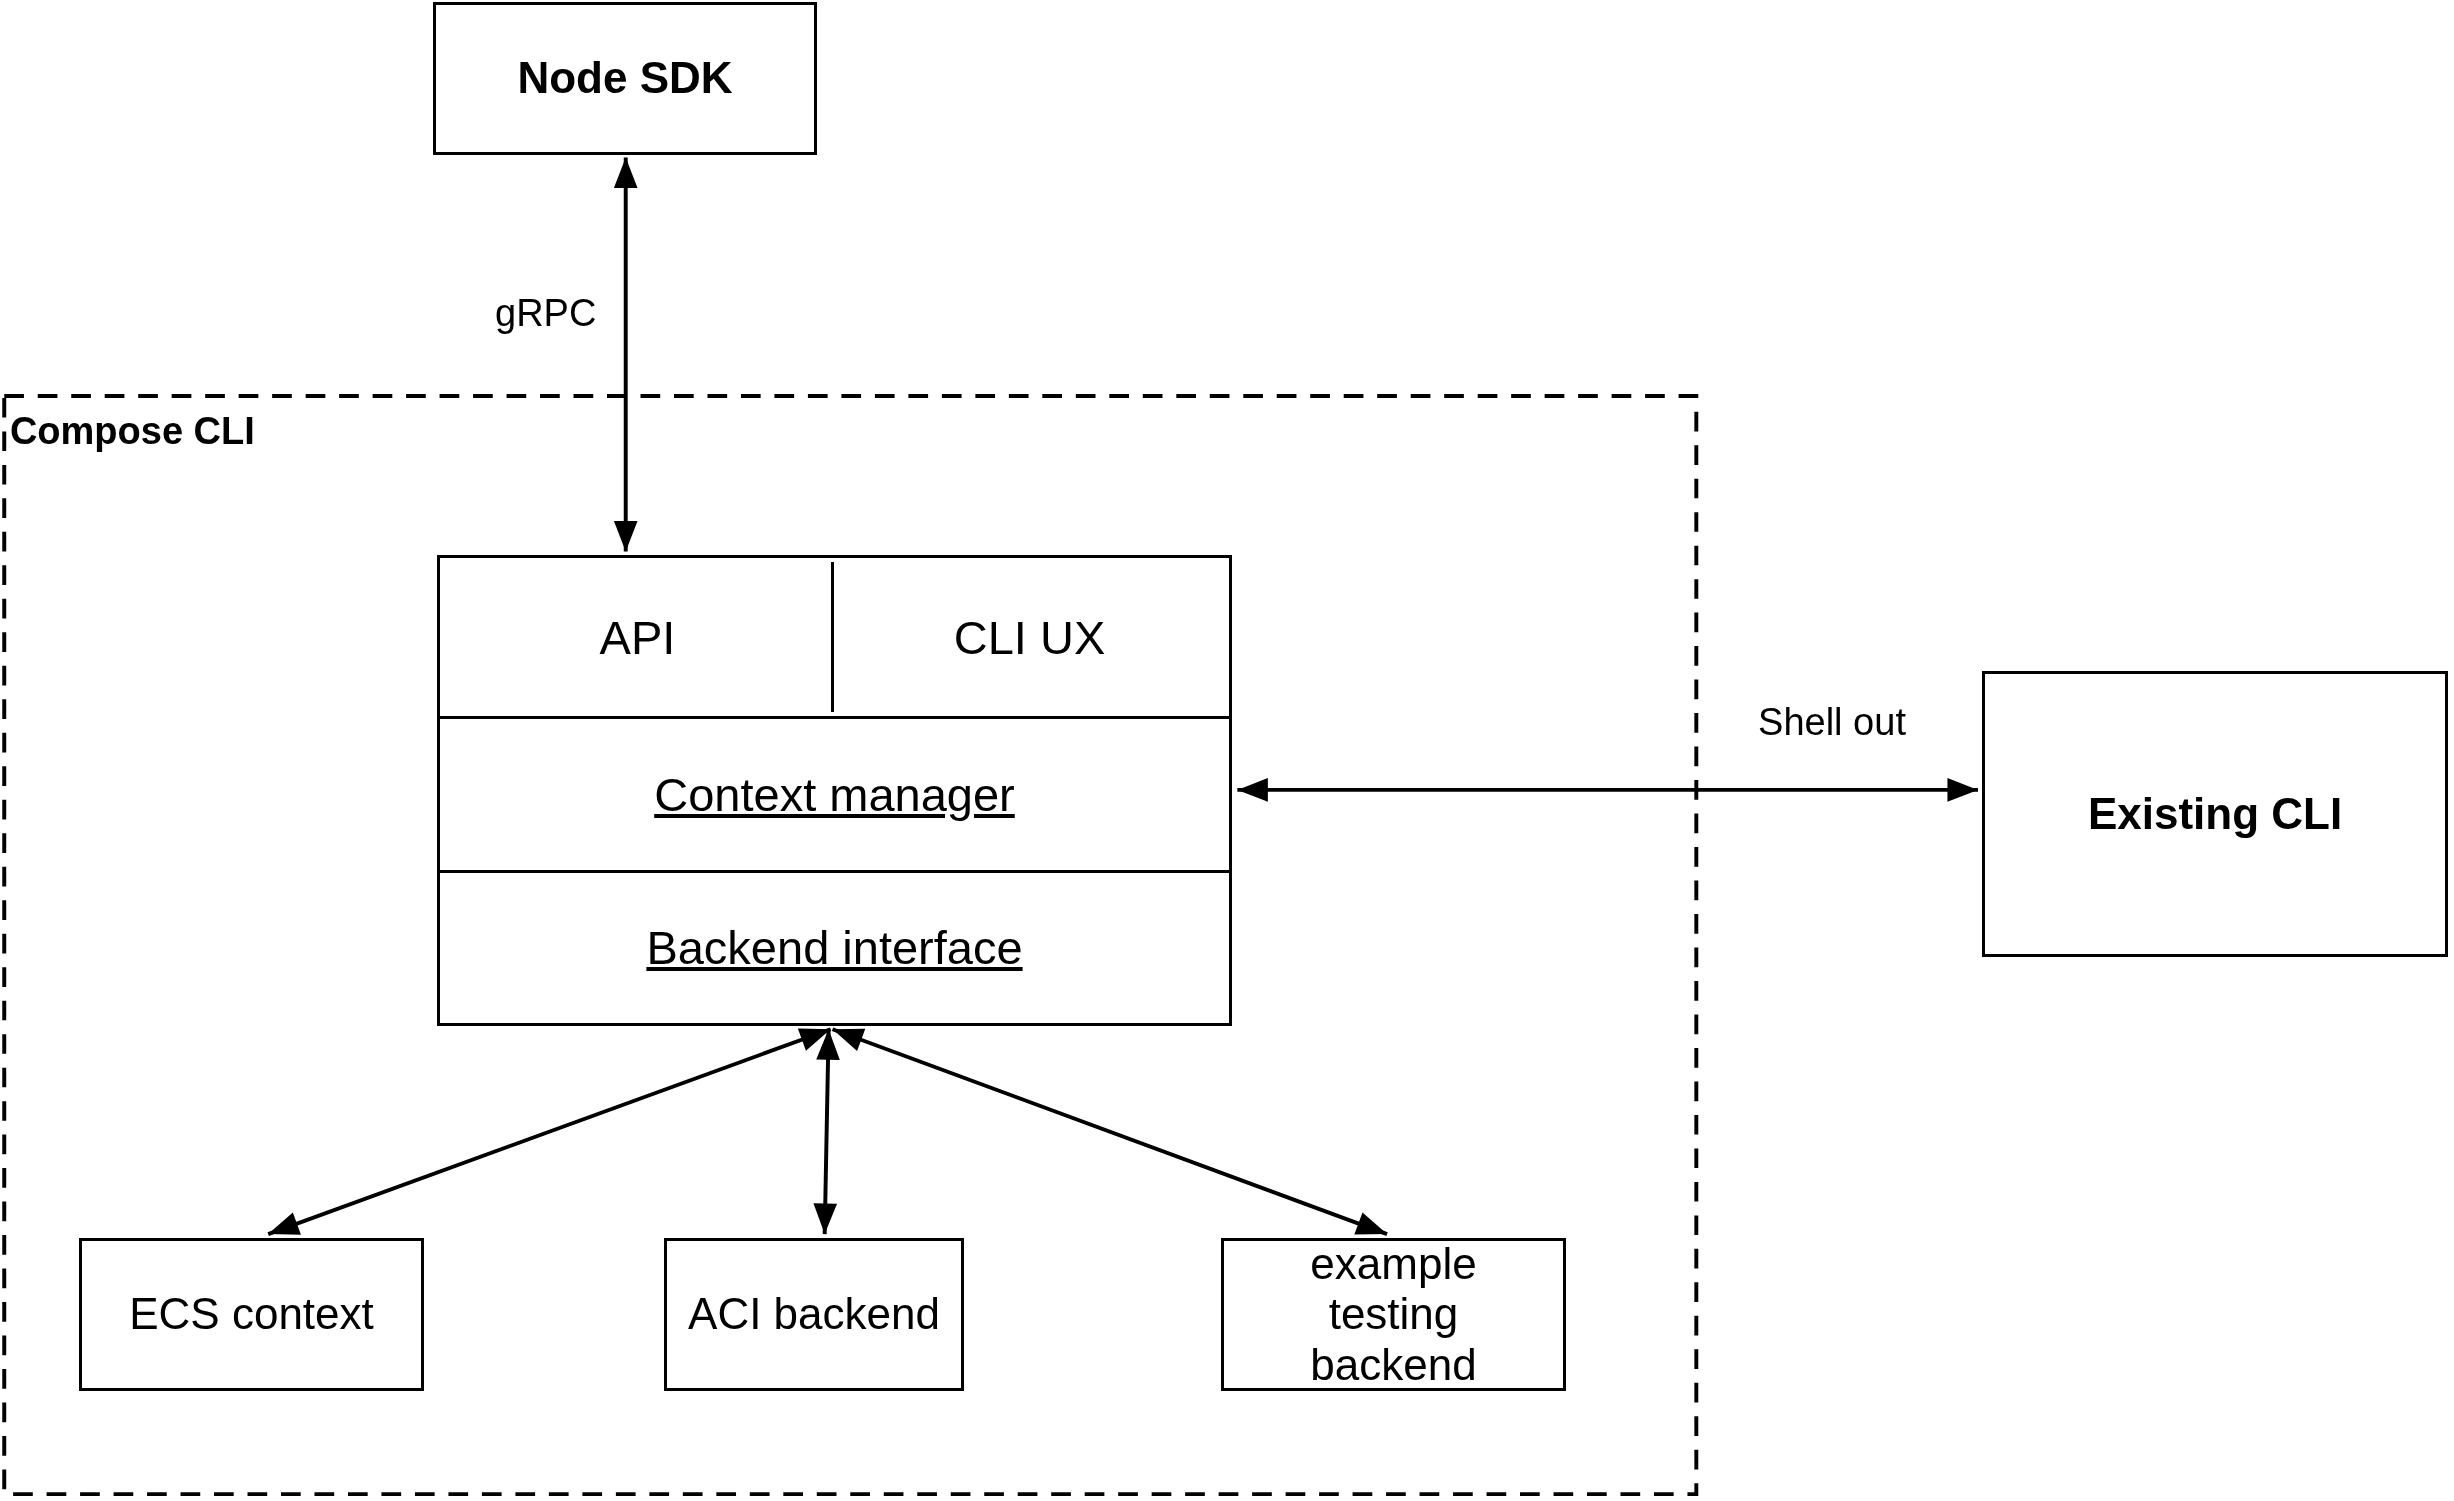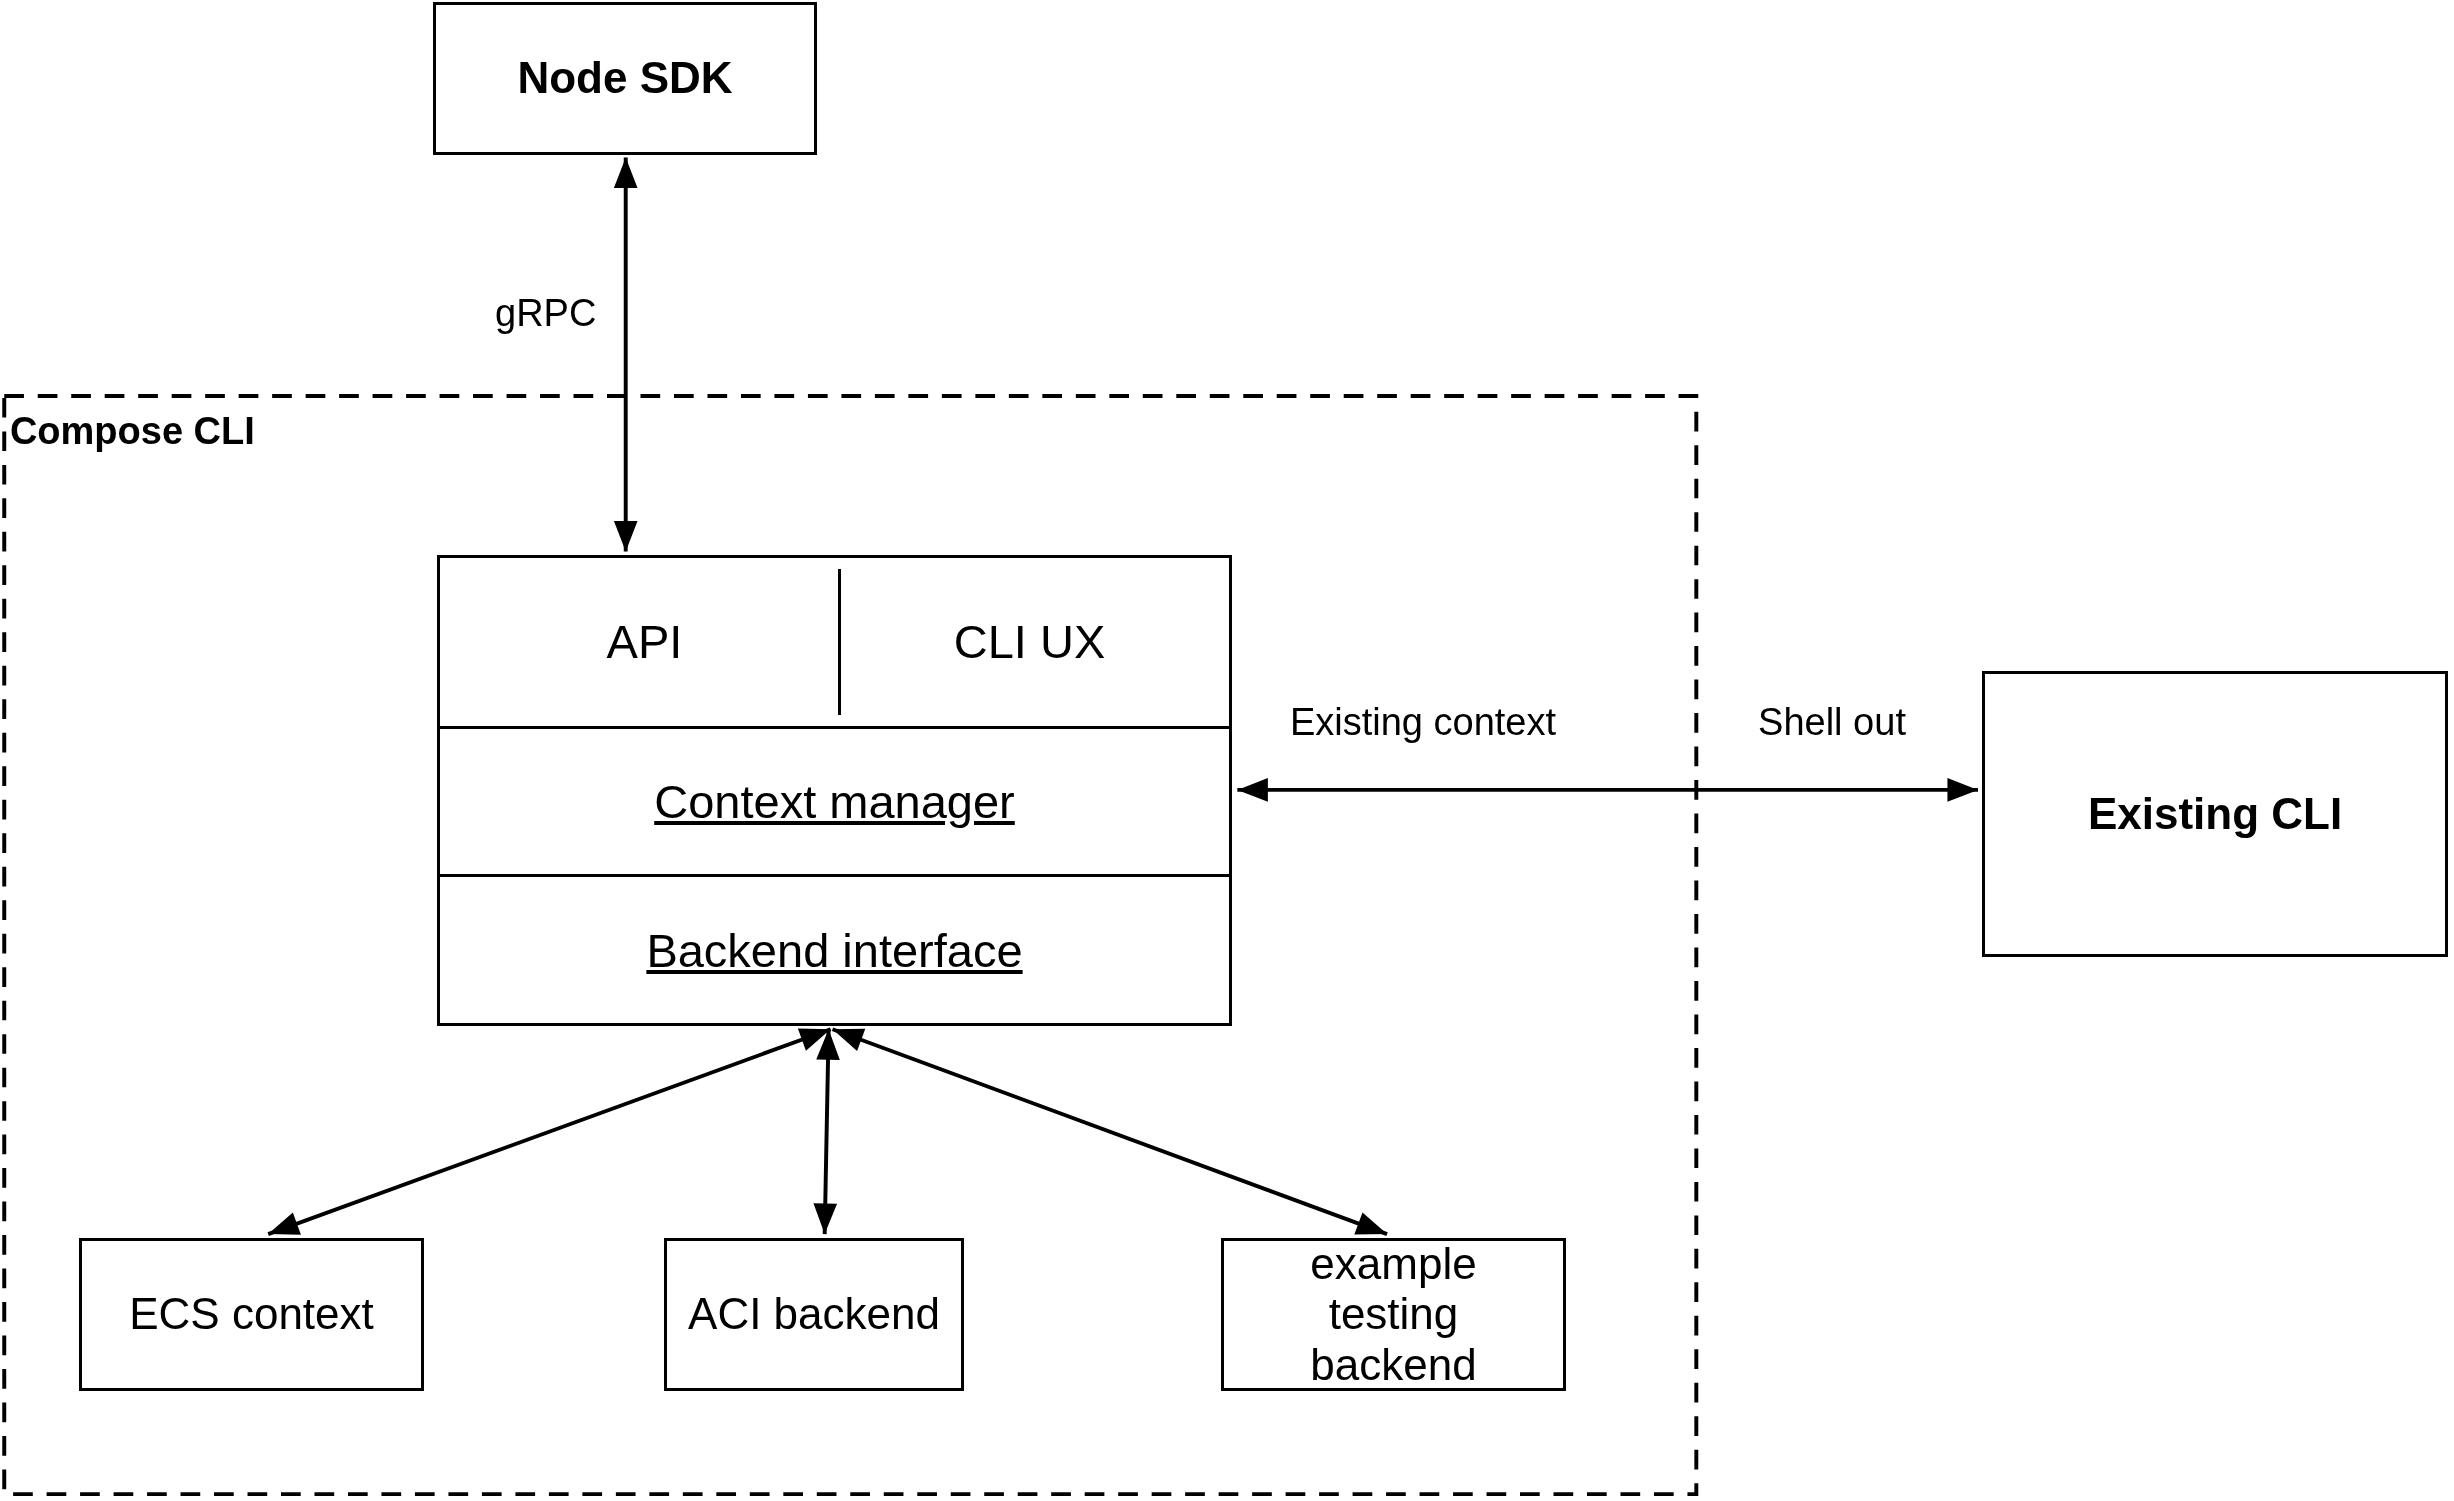--- a/index.html
+++ b/index.html
@@ -29,21 +29,21 @@
   .stack{
     position:absolute;left:437px;top:555px;width:795px;height:471px;
     border:3.9px solid var(--stroke,#000);
     background:var(--background,#fff);
     box-sizing:border-box;
     display:flex;flex-direction:column;
     font-size:47px;text-align:center;
   }
   .stack-row{flex:1 1 0;display:flex;align-items:center;justify-content:center;min-height:0;}
   .stack-row + .stack-row{border-top:3.9px solid var(--stroke,#000);text-decoration:underline;}
-  .stack-split{padding:11px;}
+  .stack-split{padding:4px;}
   .cell{display:flex;align-items:center;justify-content:center;}
   .cell-api{flex:0 0 387px;border-right:3.9px solid var(--stroke,#000);height:100%;}
   .cell-cliux{flex:1 1 auto;height:100%;}
   .edge-label{position:absolute;font-size:38px;white-space:nowrap;}
   .compose-label{left:9.9px;top:410px;font-weight:bold;}
   .grpc-label{left:495px;top:292px;}
   .ctx-label{left:1423px;top:701px;transform:translateX(-50%);}
   .shell-label{left:1832px;top:701px;transform:translateX(-50%);}
 </style>
 </head>
@@ -84,17 +84,16 @@
     <div class="stack-row">Backend interface</div>
   </div>
 
   <div class="node existing-cli bold">Existing CLI</div>
 
   <div class="node ecs">ECS context</div>
   <div class="node aci">ACI backend</div>
   <div class="node example">example testing backend</div>
 
   <div class="edge-label grpc-label">gRPC</div>
-  <div class="edge-label ctx-label">Existing context</div>
   <div class="edge-label shell-label">Shell out</div>
 
 </div>
 
 
 </body></html>

